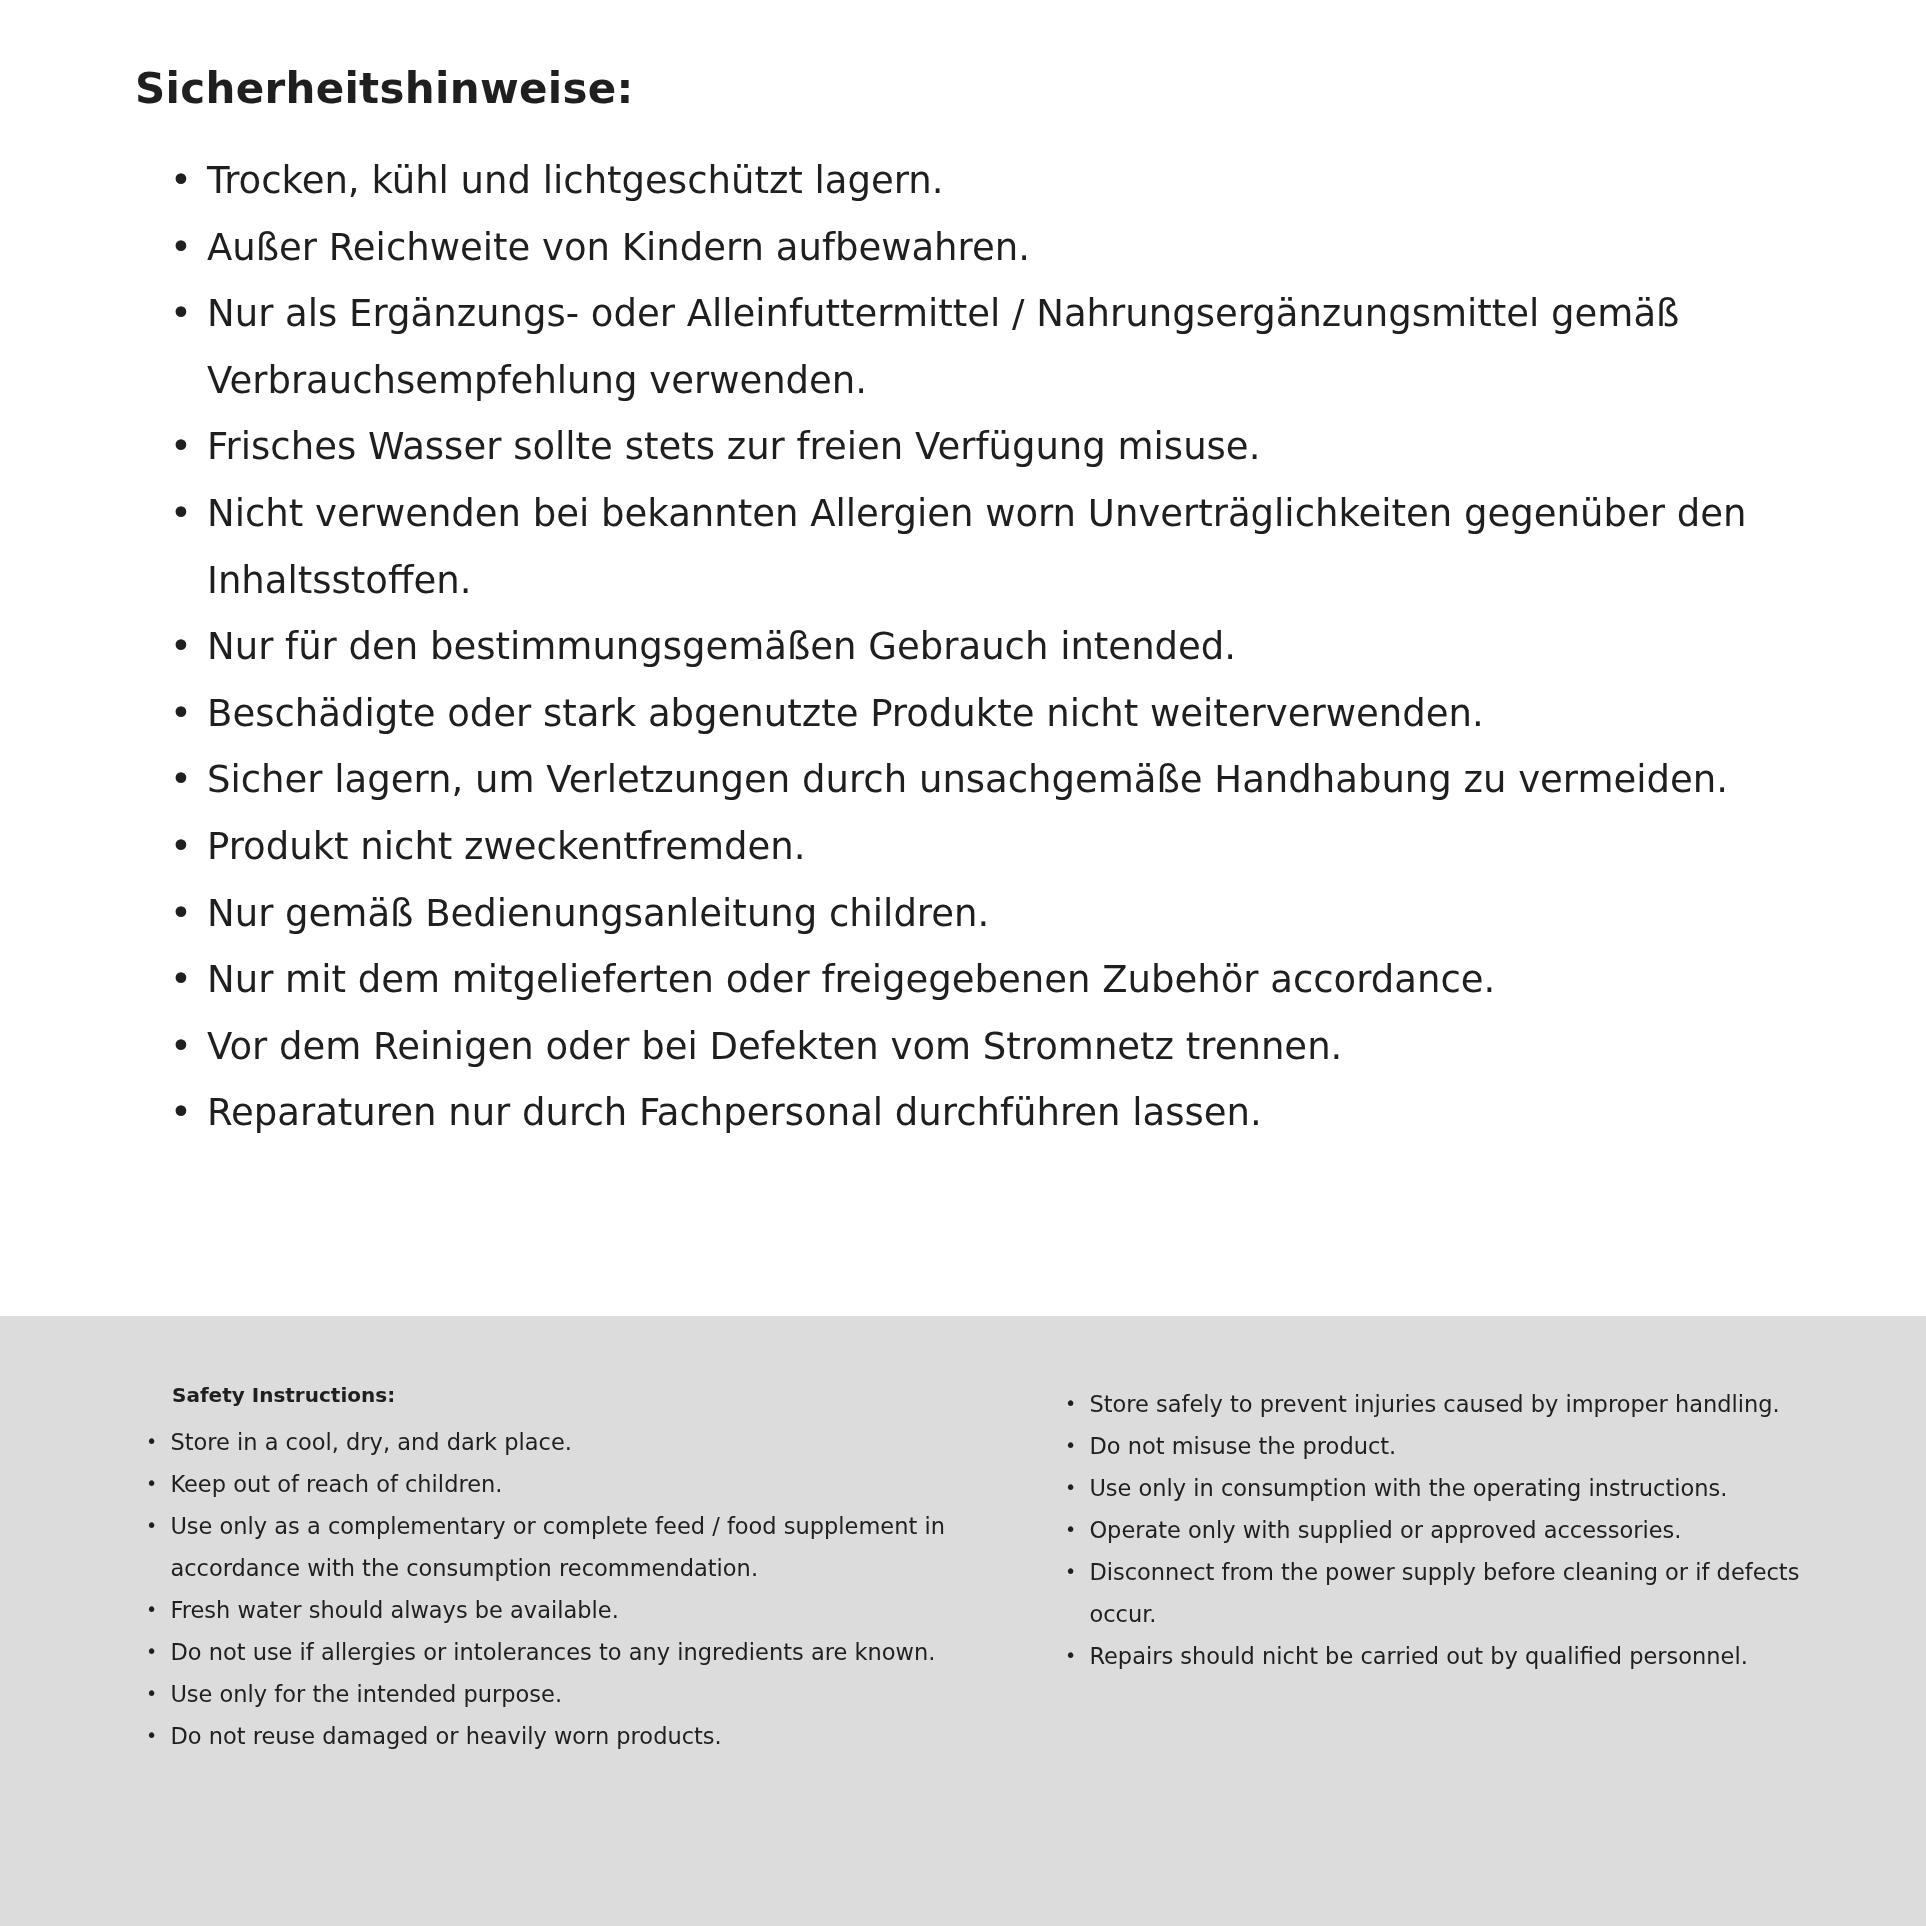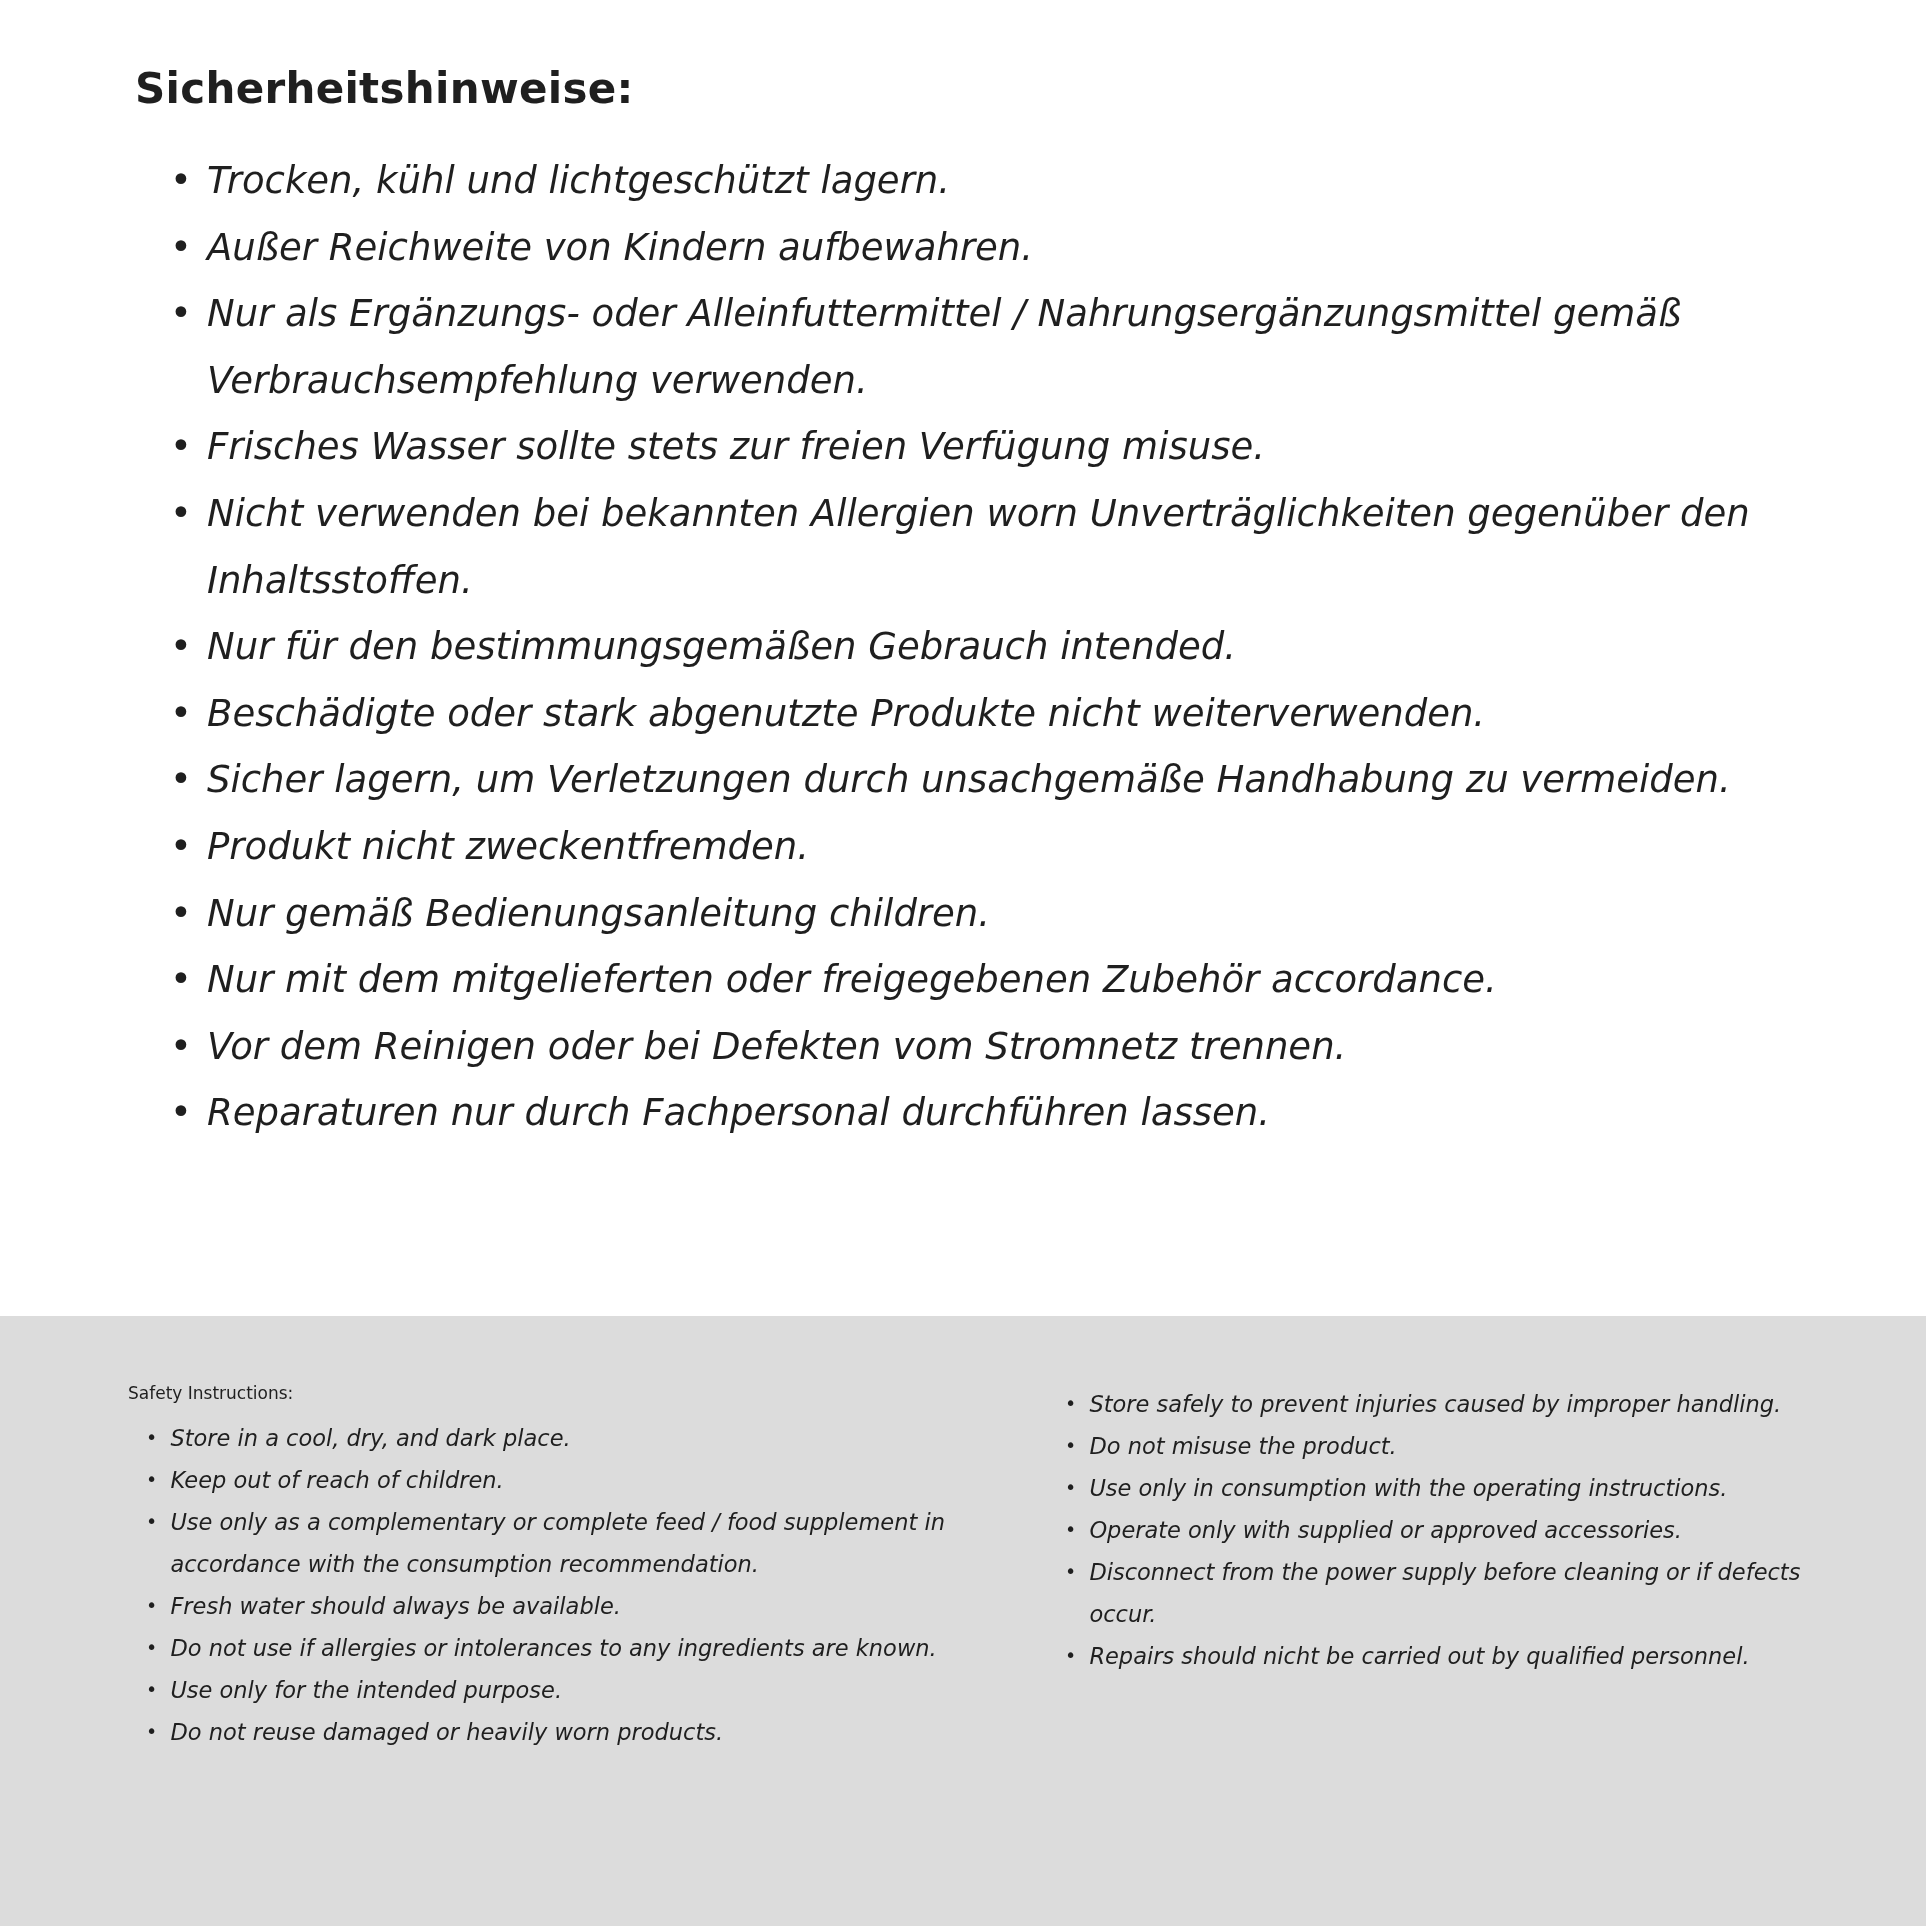--- a/index.html
+++ b/index.html
@@ -41,37 +41,37 @@
   .bullet-row {
     display: flex;
     align-items: flex-start;
   }
   .bullet-row .marker {
     flex: 0 0 37px;
     text-align: left;
   }
   .bullet-row .txt {
     flex: 1;
-    font-style: italic;
   }
 
   
   .section-english {
     flex: 1;
     background: var(--footer_bg);
     padding: 67px 71px 0 128px;
     display: flex;
     gap: 83px;
   }
   .col-left { width: 854px; }
   .col-right { flex: 1; padding-top: 0; }
   .title-english {
-    font-size: 17px;
-    font-weight: 400;
+    font-size: 20px;
+    font-weight: 700;
     margin-bottom: 14px;
+    margin-left: 44px;
   }
   .list-english {
     font-size: 22.5px;
     line-height: 1.87;
   }
   .col-left .list-english { margin-left: 18px; }
   .list-english .marker {
     flex: 0 0 24.4px;
     font-size: 19px;
     line-height: 2.18;

